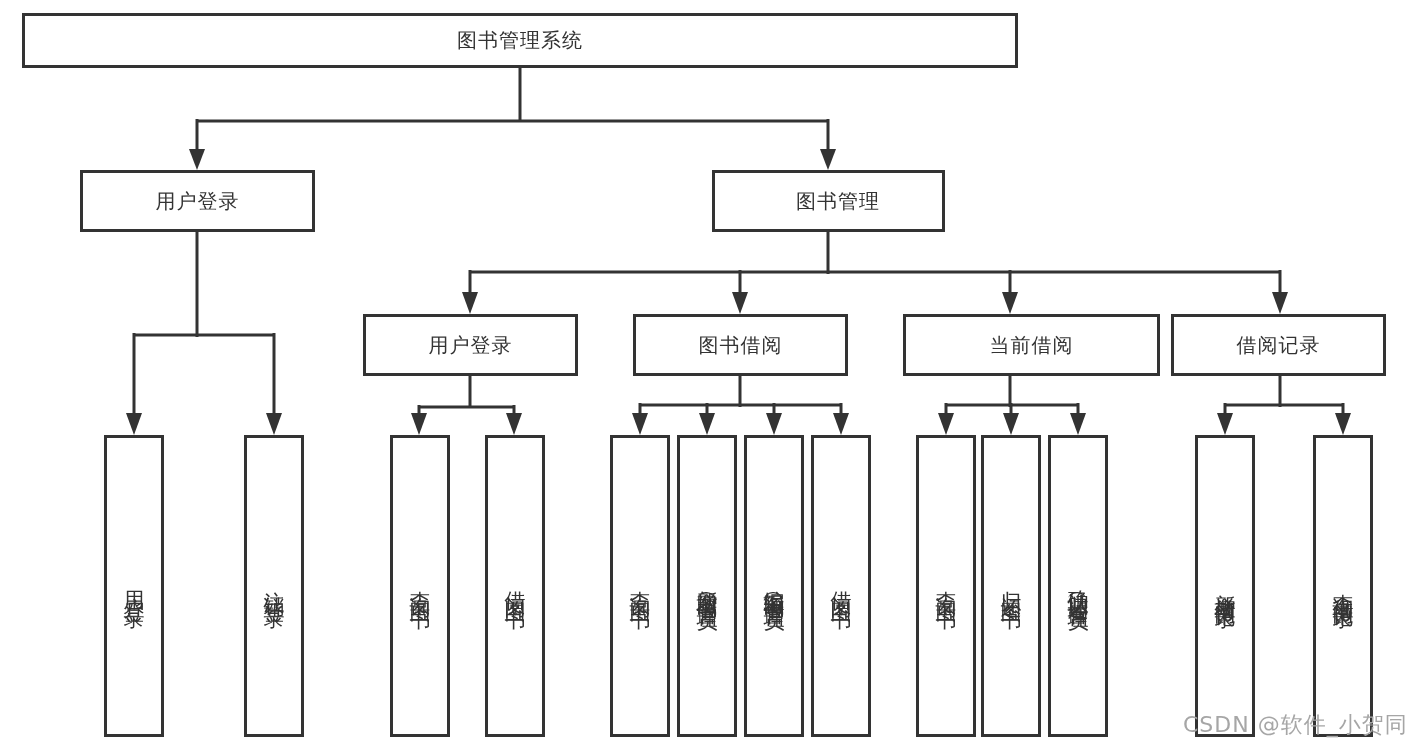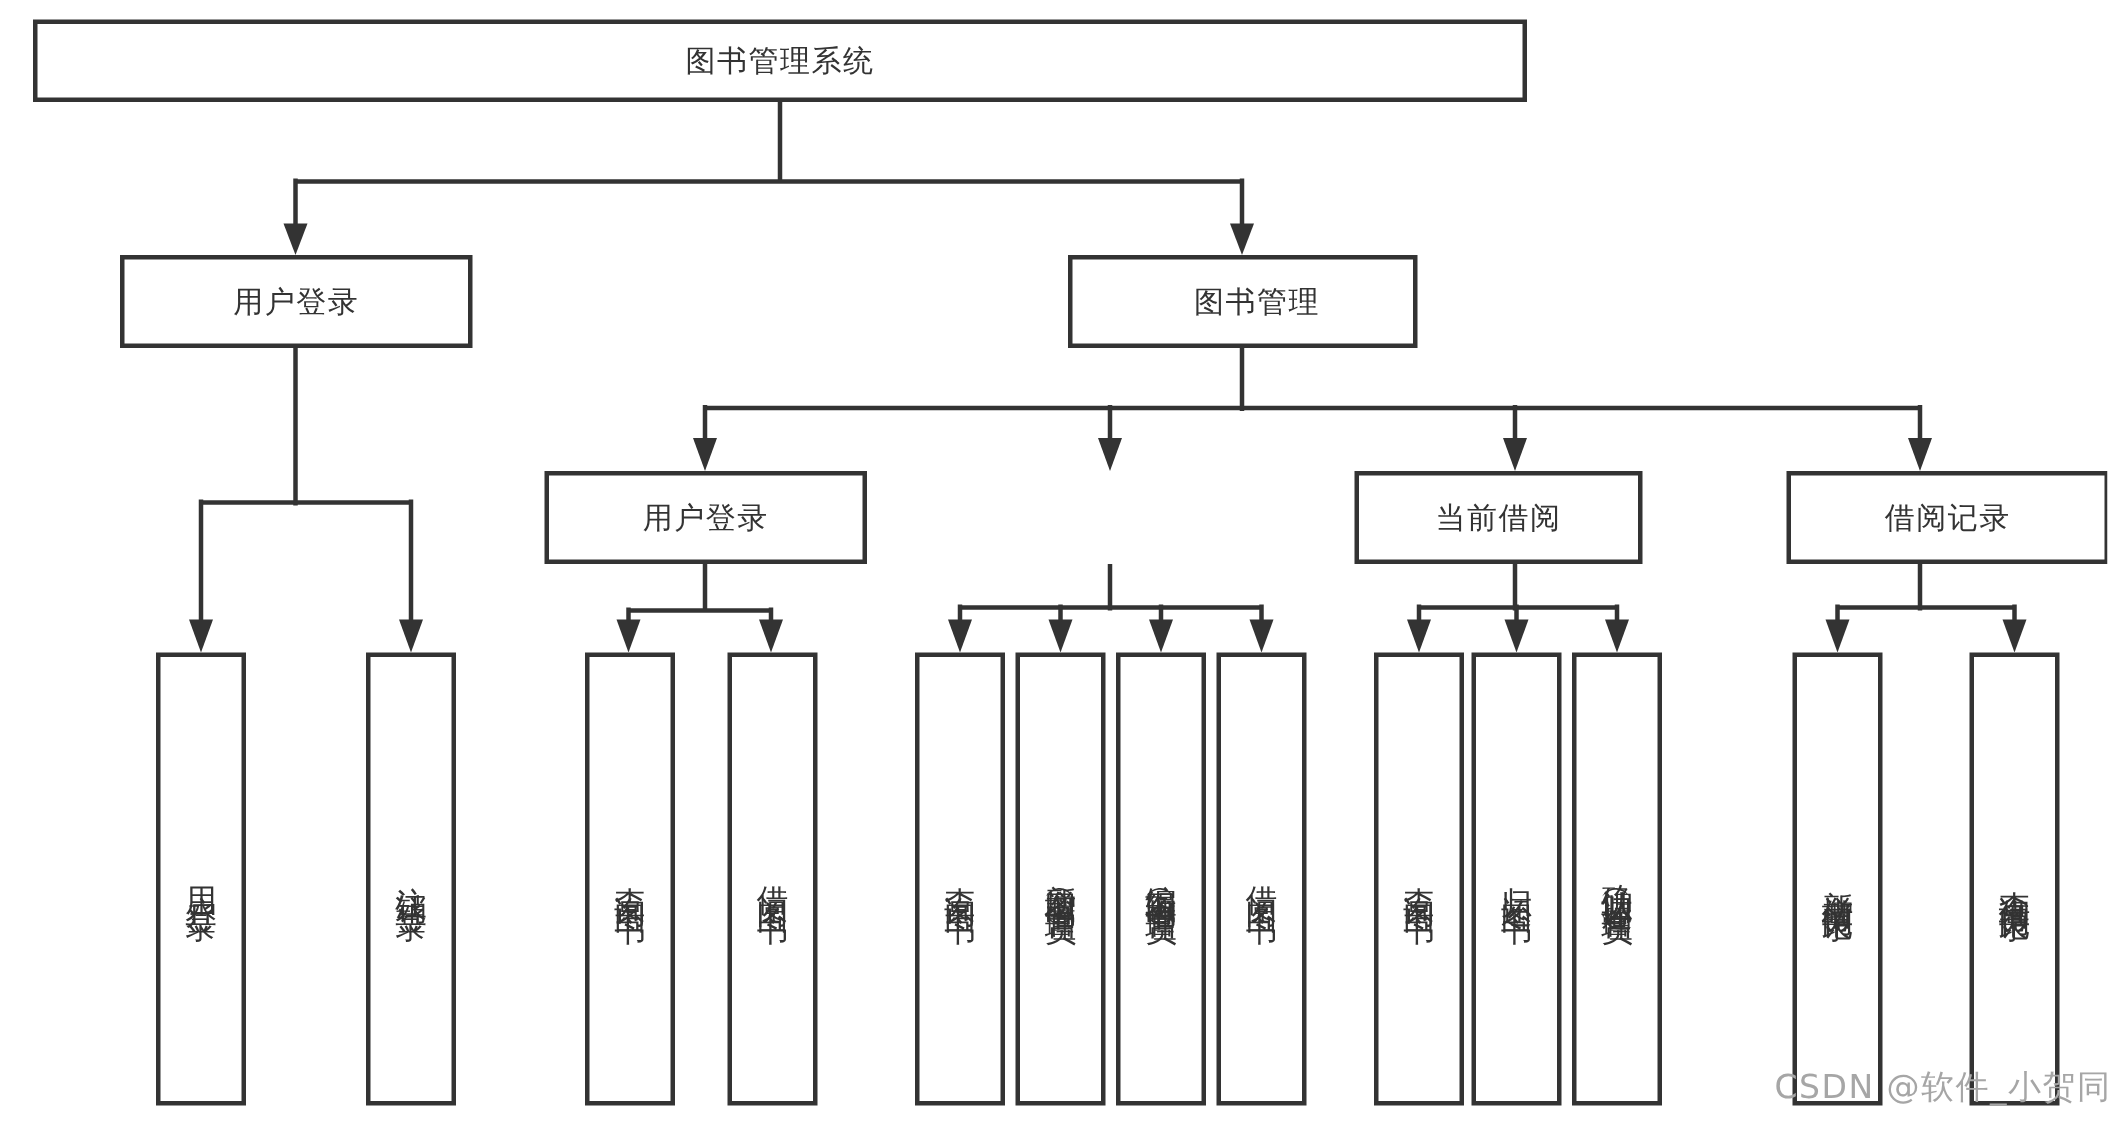--- a/index.html
+++ b/index.html
@@ -130,24 +130,27 @@
   <div class="node" style="left:80px; top:170px; width:235px; height:62px;">
     <span class="nlabel">用户登录</span>
   </div>
   <div class="node" style="left:712px; top:170px; width:233px; height:62px;padding-left:19px;">
     <span class="nlabel">图书管理</span>
   </div>
 
   <div class="node" style="left:363px; top:314px; width:215px; height:62px;">
     <span class="nlabel">用户登录</span>
   </div>
-  <div class="node" style="left:903px; top:314px; width:192px; height:62px;">
+  <div class="node" style="left:633px; top:314px; width:215px; height:62px;">
+    <span class="nlabel">图书借阅</span>
+  </div>
+  <div class="node" style="left:903px; top:314px; width:257px; height:62px;">
     <span class="nlabel">当前借阅</span>
   </div>
-  <div class="node" style="left:1171px; top:314px; width:215px; height:62px;margin-left:20px;">
+  <div class="node" style="left:1171px; top:314px; width:215px; height:62px;">
     <span class="nlabel">借阅记录</span>
   </div>
 
   <div class="node leaf" style="left:104px;">
     <span class="nlabel">用户登录</span>
   </div>
   <div class="node leaf" style="left:244px;">
     <span class="nlabel">注销登录</span>
   </div>
 

